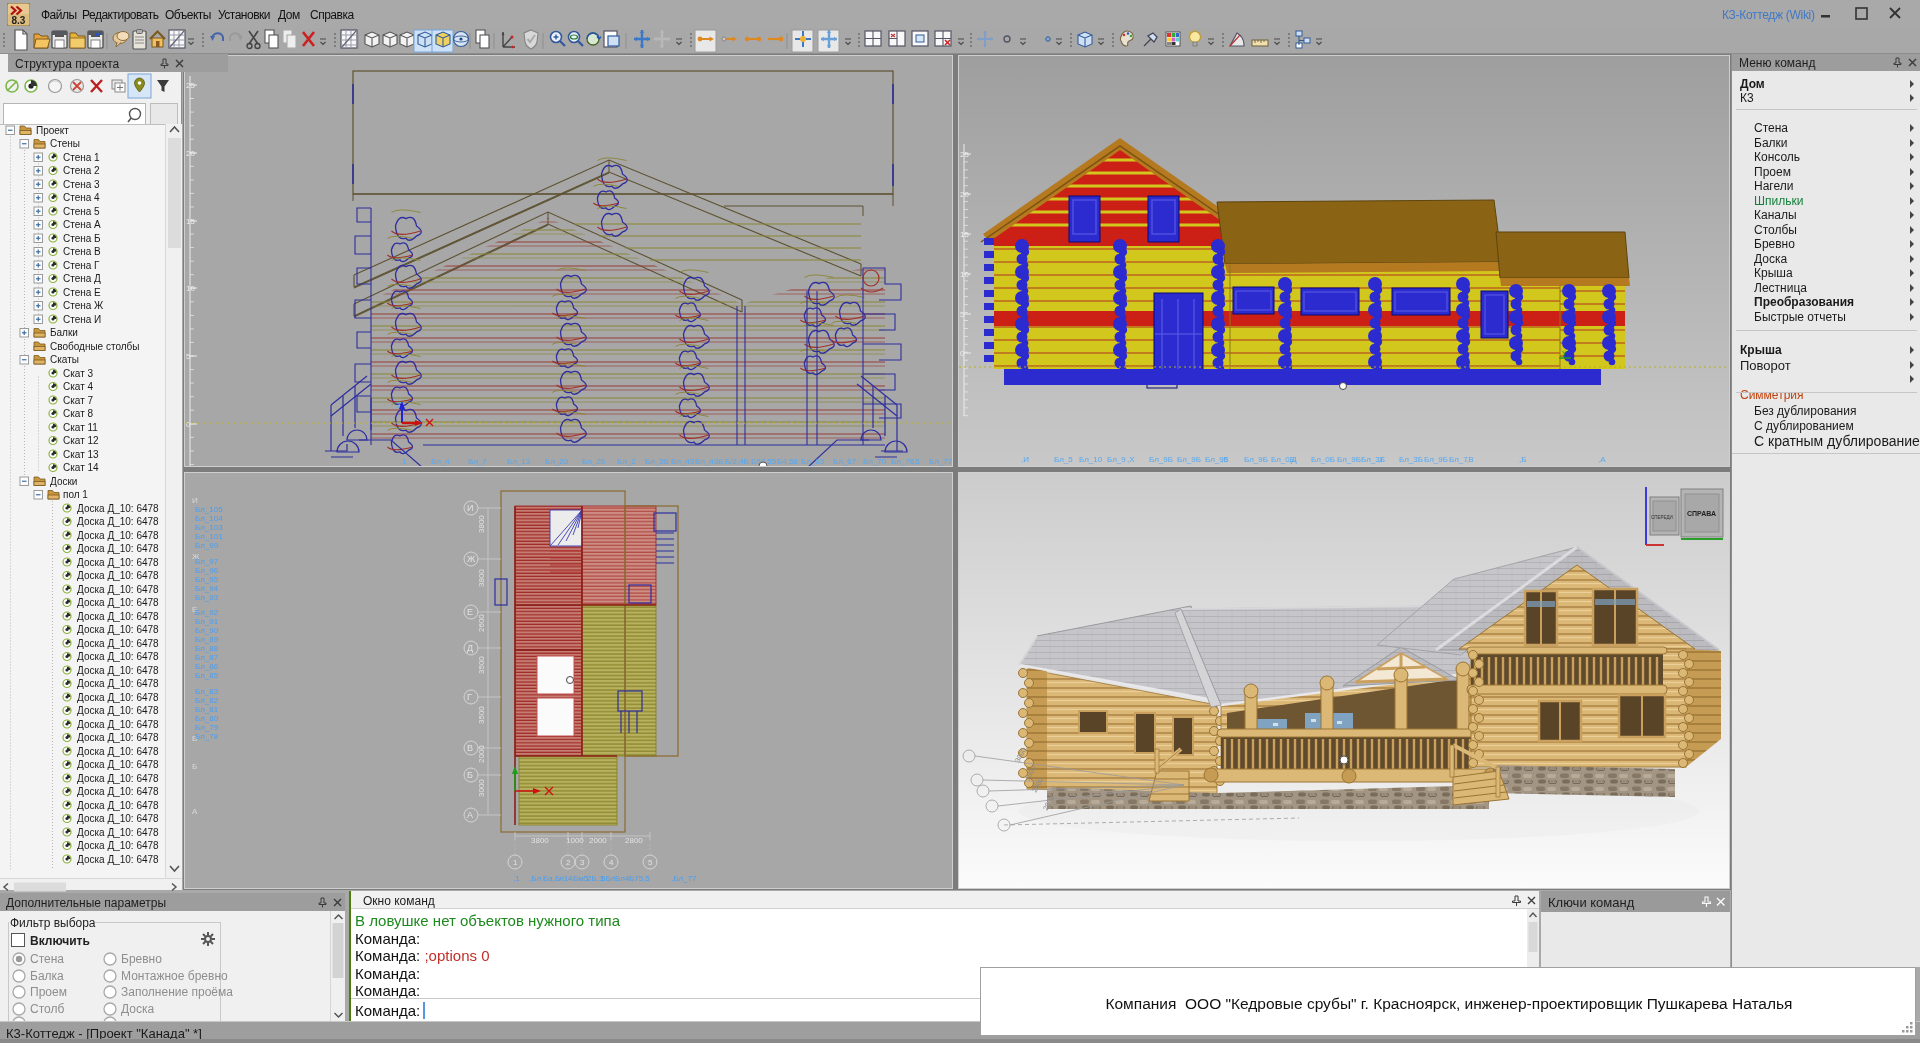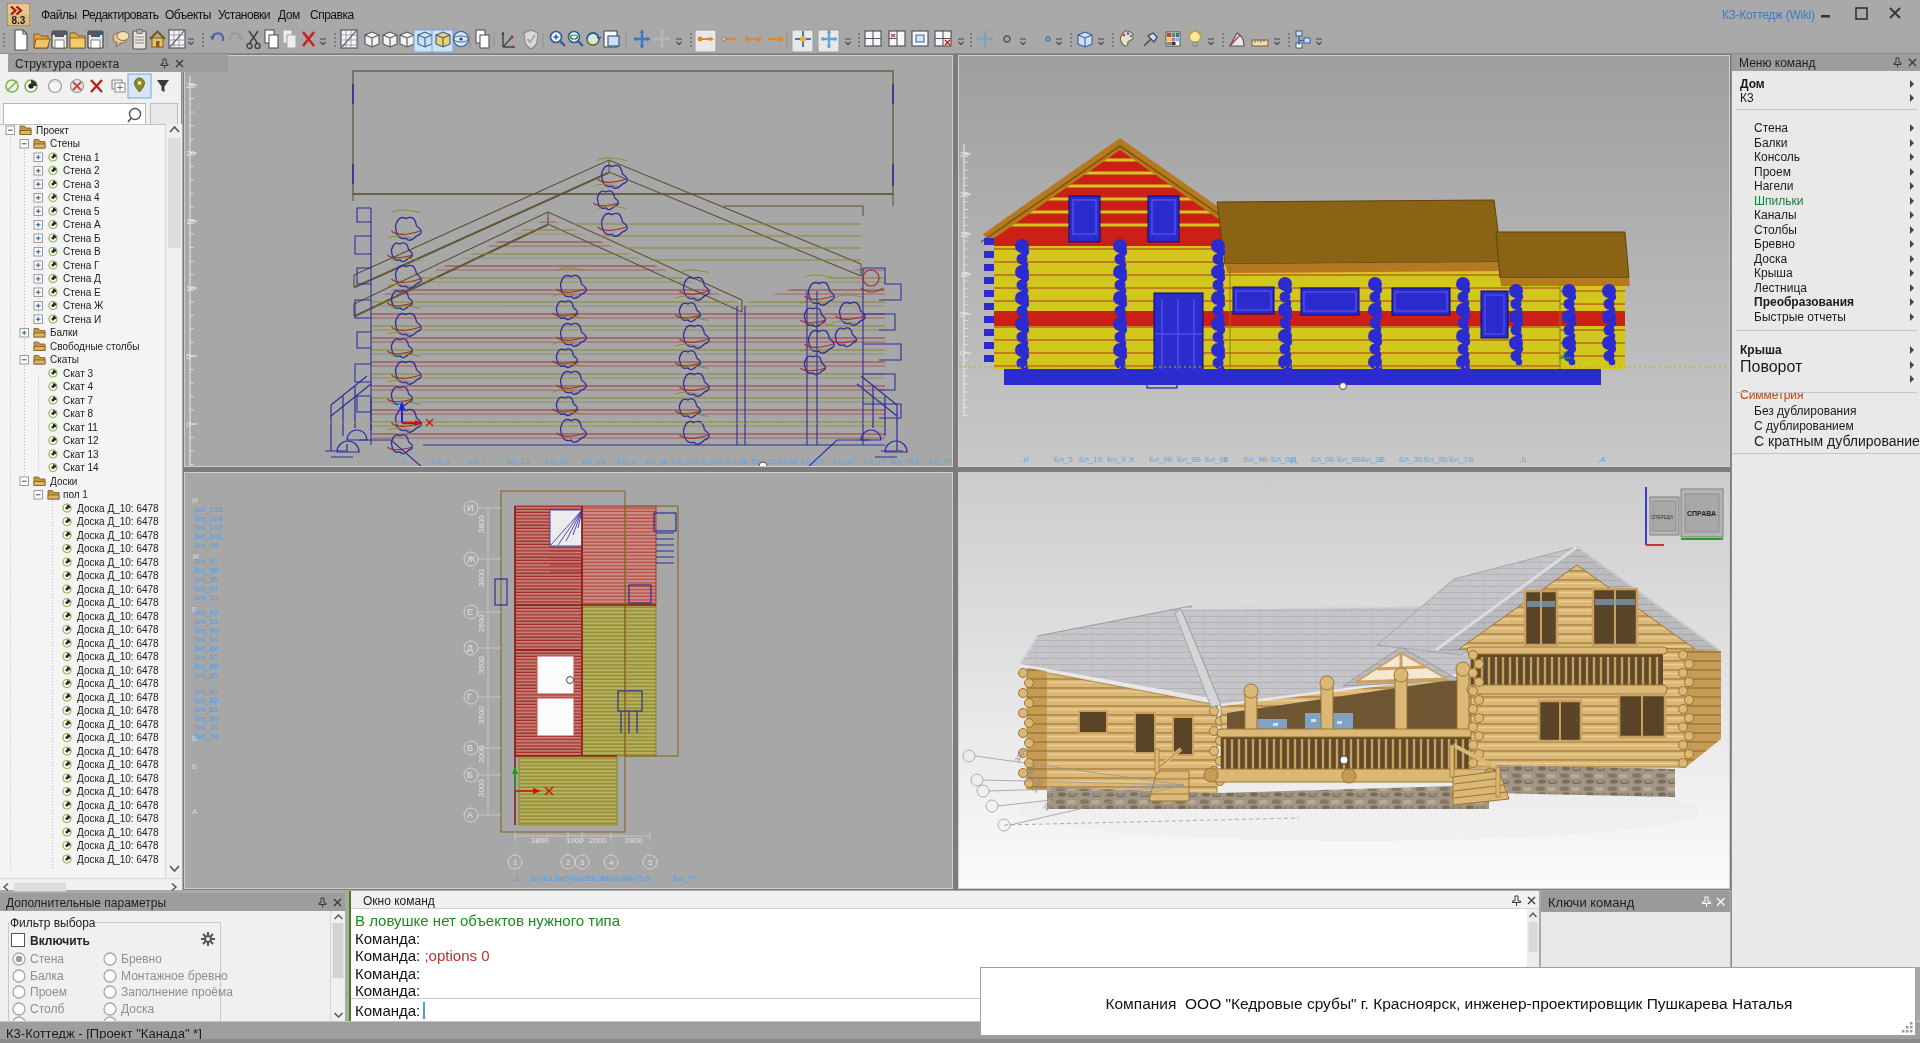--- a/index.html
+++ b/index.html
@@ -1850,21 +1850,21 @@
 <div class="abs" style="left:178px;top:198px;width:0;height:0;border-left:4px solid #444;border-top:4px solid transparent;border-bottom:4px solid transparent;"></div>
 <div class="abs" style="left:22px;top:209.5px;font-size:12px;font-weight:normal;color:#1a1a1a;white-space:nowrap;">Лестница</div>
 <div class="abs" style="left:178px;top:212.5px;width:0;height:0;border-left:4px solid #444;border-top:4px solid transparent;border-bottom:4px solid transparent;"></div>
 <div class="abs" style="left:22px;top:224px;font-size:12px;font-weight:bold;color:#1a1a1a;white-space:nowrap;">Преобразования</div>
 <div class="abs" style="left:178px;top:227px;width:0;height:0;border-left:4px solid #444;border-top:4px solid transparent;border-bottom:4px solid transparent;"></div>
 <div class="abs" style="left:22px;top:238.5px;font-size:12px;font-weight:normal;color:#1a1a1a;white-space:nowrap;">Быстрые отчеты</div>
 <div class="abs" style="left:178px;top:241.5px;width:0;height:0;border-left:4px solid #444;border-top:4px solid transparent;border-bottom:4px solid transparent;"></div>
 <div class="abs" style="left:4px;top:259px;width:181px;height:1px;background:#c6c6c6"></div>
 <div class="abs" style="left:8px;top:272px;font-size:12px;font-weight:bold;color:#1a1a1a;white-space:nowrap;">Крыша</div>
 <div class="abs" style="left:178px;top:275px;width:0;height:0;border-left:4px solid #444;border-top:4px solid transparent;border-bottom:4px solid transparent;"></div>
-<div class="abs" style="left:8px;top:286.5px;font-size:16px;font-weight:normal;color:#1a1a1a;white-space:nowrap;">Поворот</div>
+<div class="abs" style="left:8px;top:286.5px;font-size:13px;font-weight:normal;color:#1a1a1a;white-space:nowrap;">Поворот</div>
 <div class="abs" style="left:178px;top:289.5px;width:0;height:0;border-left:4px solid #444;border-top:4px solid transparent;border-bottom:4px solid transparent;"></div>
 <div class="abs" style="left:8px;top:317px;font-size:12px;font-weight:normal;color:#c2410c;white-space:nowrap;">Симметрия</div>
 <div class="abs" style="left:178px;top:304px;width:0;height:0;border-left:4px solid #444;border-top:4px solid transparent;border-bottom:4px solid transparent;"></div>
 <div class="abs" style="left:4px;top:321px;width:181px;height:1px;background:#c6c6c6"></div>
 <div class="abs" style="left:22px;top:333px;font-size:12px;font-weight:normal;color:#1a1a1a;white-space:nowrap;">Без дублирования</div>
 <div class="abs" style="left:22px;top:347.5px;font-size:12px;font-weight:normal;color:#1a1a1a;white-space:nowrap;">С дублированием</div>
 <div class="abs" style="left:22px;top:362px;font-size:14px;font-weight:normal;color:#1a1a1a;white-space:nowrap;">С кратным дублированием</div>
 <div class="abs" style="left:0px;top:382px;width:189px;height:1px;background:#c6c6c6"></div>
     </div>
 </div>

